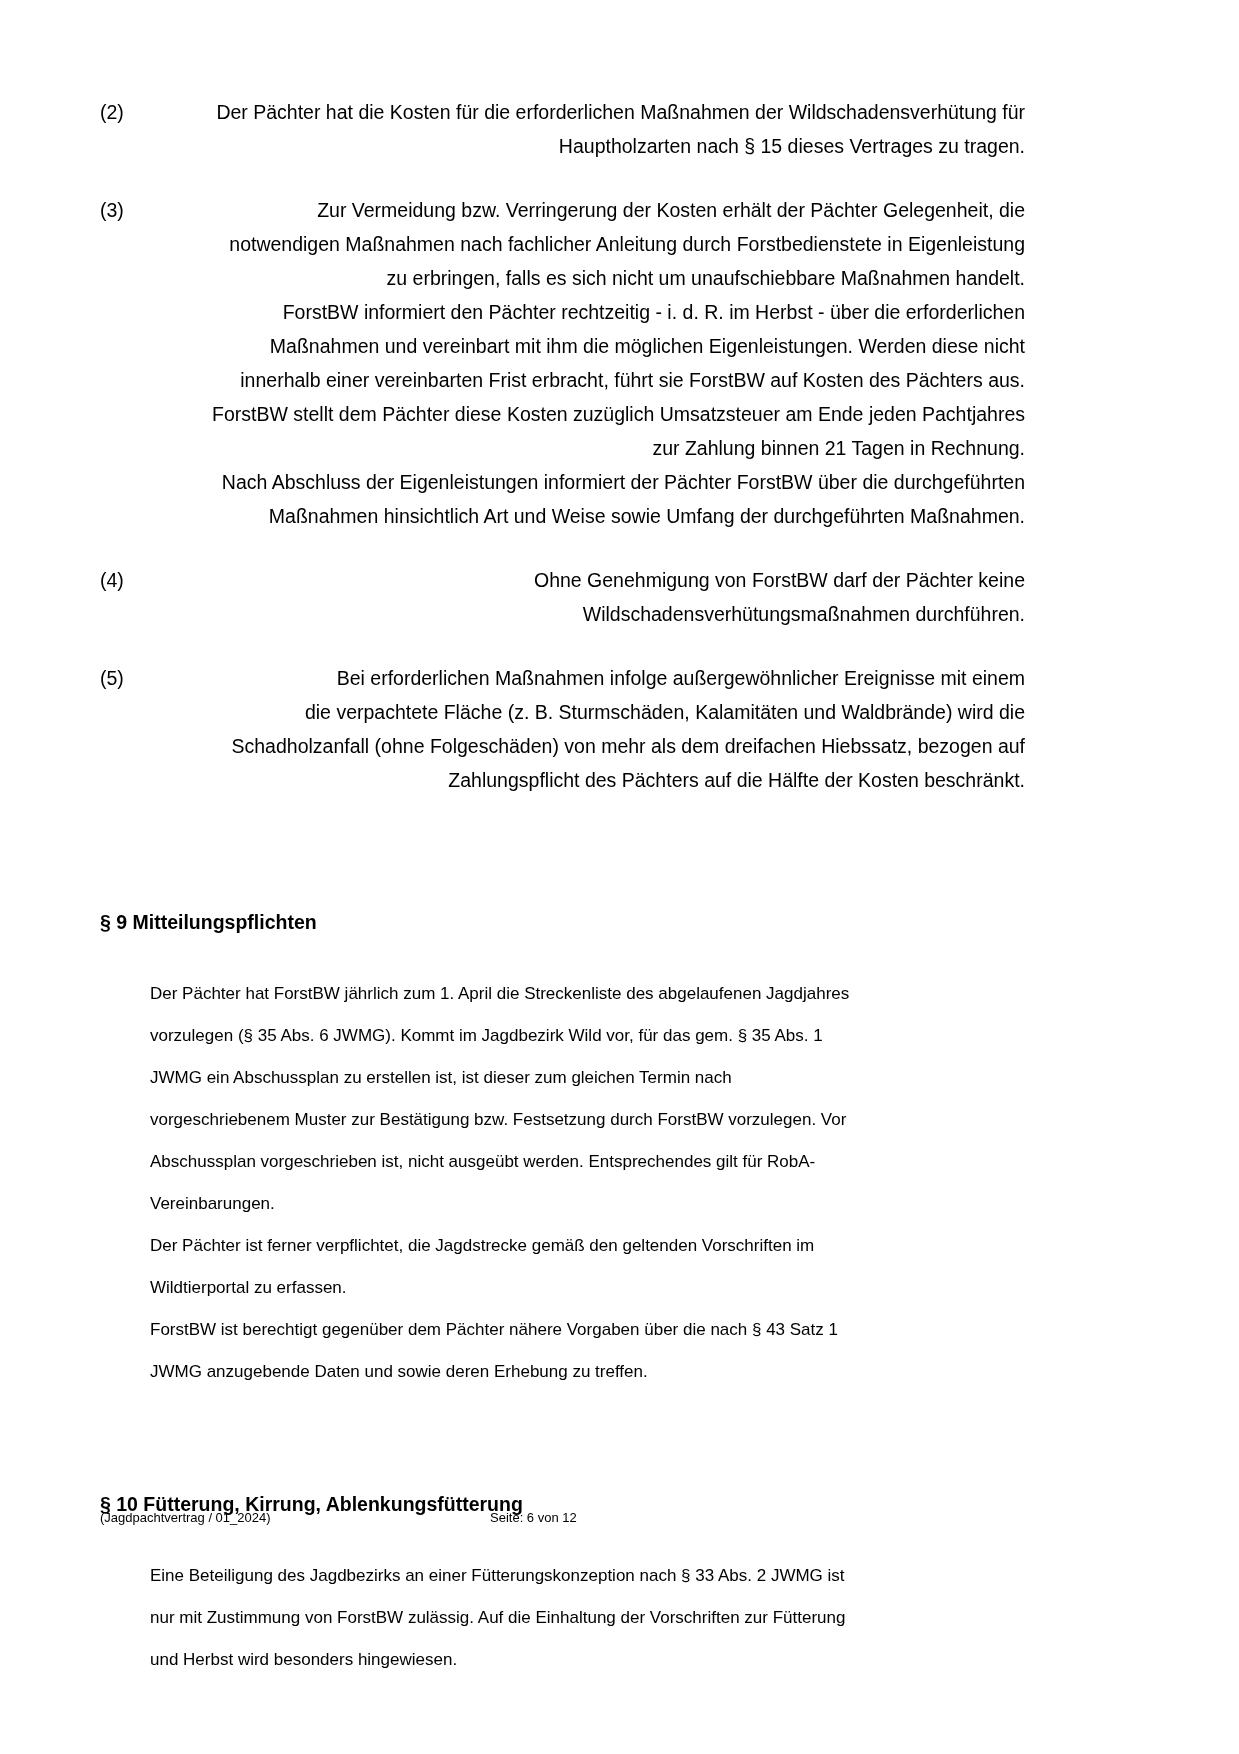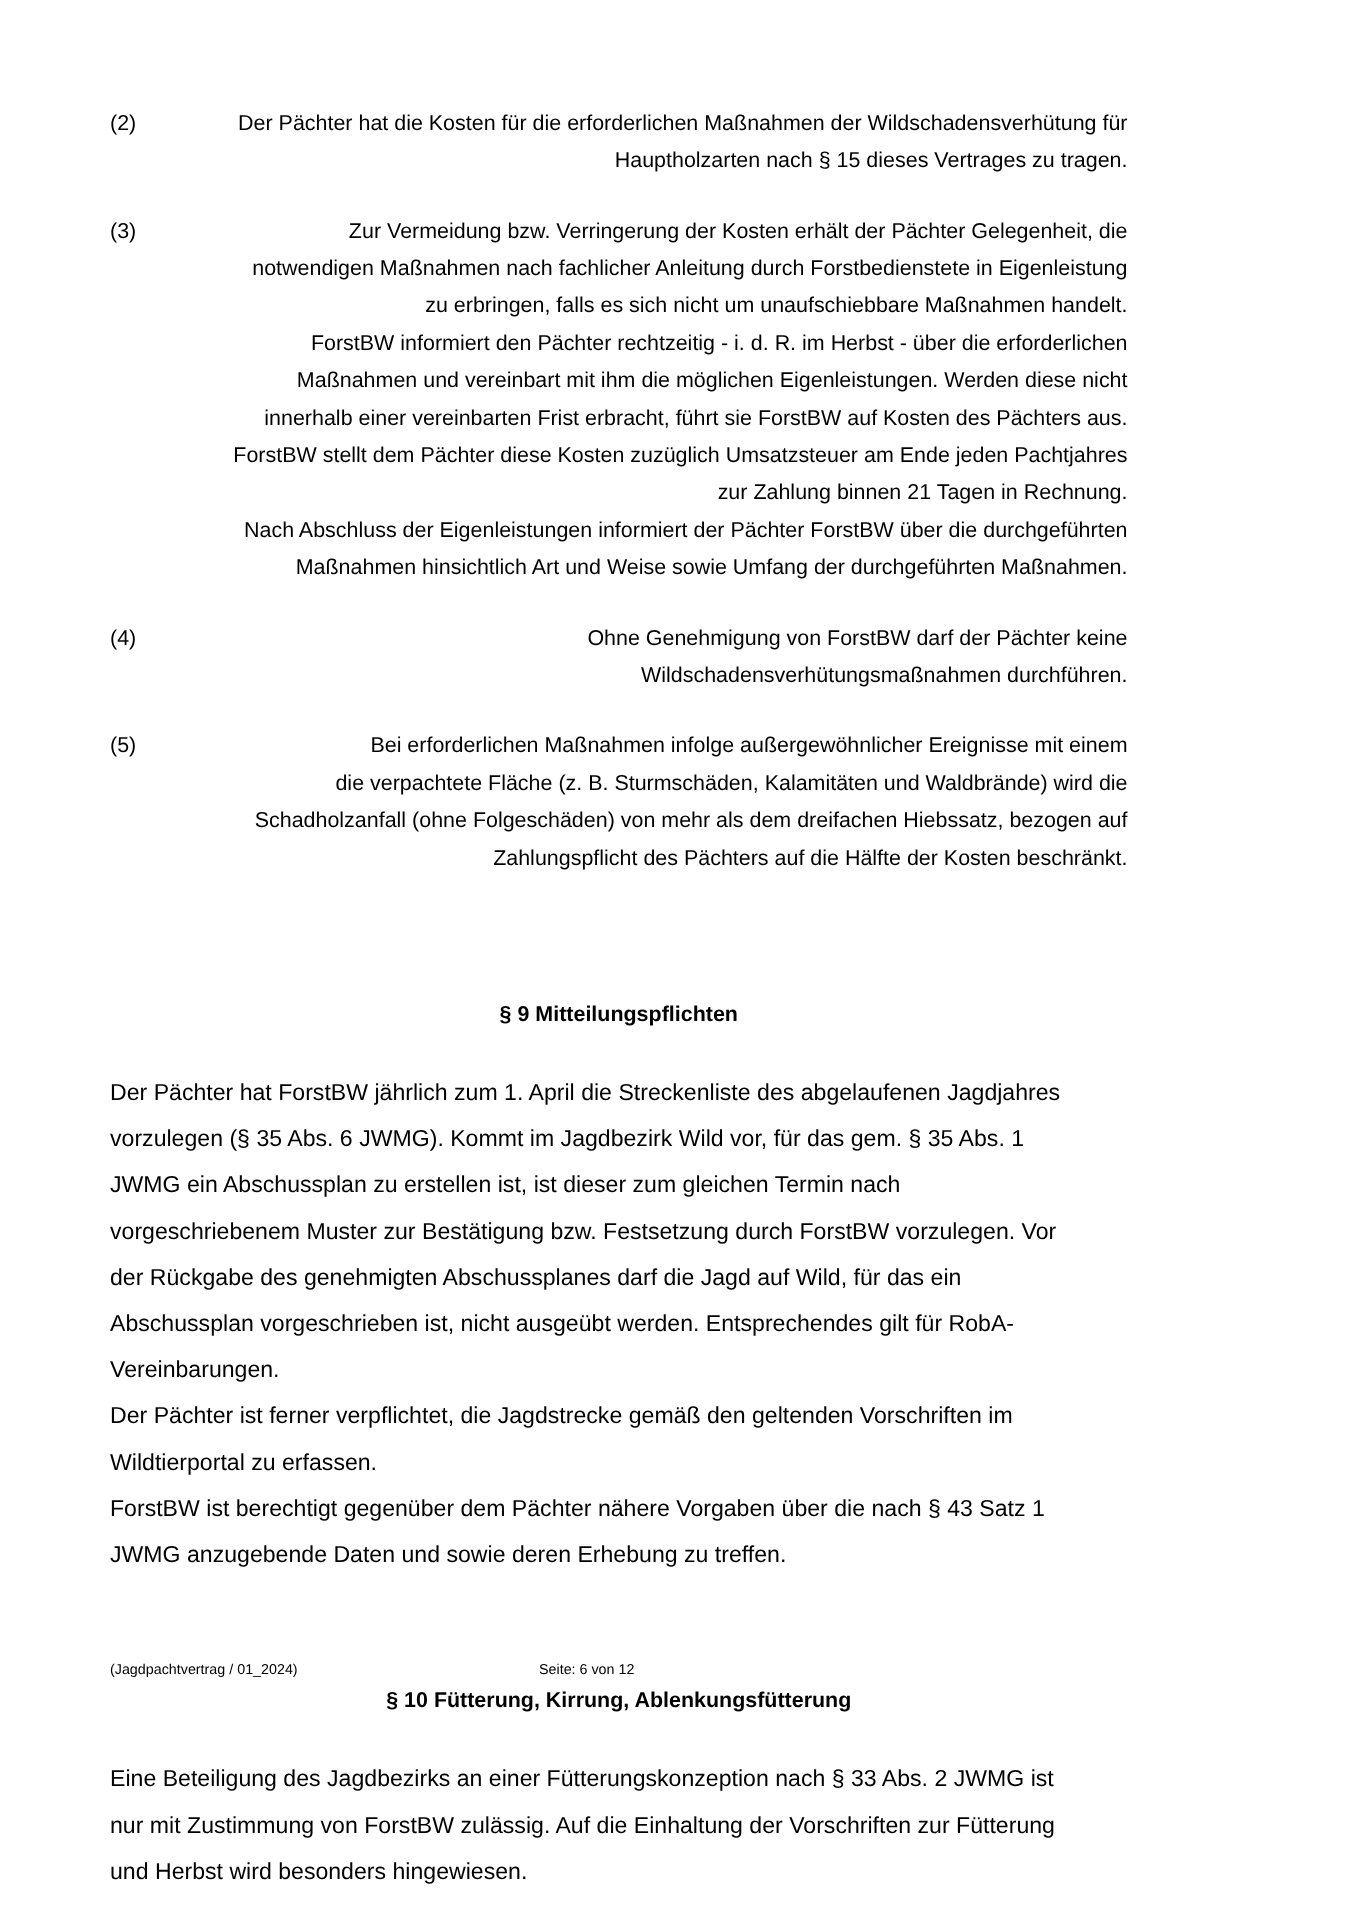--- a/index.html
+++ b/index.html
@@ -43,28 +43,29 @@
     flex: 1 1 auto;
     font-size: 19.5px;
     line-height: 34px;
   }
   .clause-body .line {
     display: block;
     white-space: nowrap;
     text-align: right;
   }
   .section-heading {
-    text-align: center;
+    text-align: left;
     font-weight: bold;
     font-size: 19.5px;
     line-height: 34px;
   }
   .body-para {
-    font-size: 21px;
+    font-size: 17px;
     line-height: 42px;
+    margin-left: 50px;
   }
   .body-para .line {
     display: block;
     white-space: nowrap;
   }
   .spacer-xl { height: 78px; }
   .spacer-md { height: 34px; }
   .spacer-sm { height: 16px; }
   .footer {
     position: absolute;
@@ -138,21 +139,20 @@
 
     <div class="section-heading">§ 9 Mitteilungspflichten</div>
 
     <div class="spacer-md"></div>
 
     <div class="body-para">
       <span class="line">Der Pächter hat ForstBW jährlich zum 1. April die Streckenliste des abgelaufenen Jagdjahres</span>
       <span class="line">vorzulegen (§ 35 Abs. 6 JWMG). Kommt im Jagdbezirk Wild vor, für das gem. § 35 Abs. 1</span>
       <span class="line">JWMG ein Abschussplan zu erstellen ist, ist dieser zum gleichen Termin nach</span>
       <span class="line">vorgeschriebenem Muster zur Bestätigung bzw. Festsetzung durch ForstBW vorzulegen. Vor</span>
-      <span class="line">der Rückgabe des genehmigten Abschussplanes darf die Jagd auf Wild, für das ein</span>
       <span class="line">Abschussplan vorgeschrieben ist, nicht ausgeübt werden. Entsprechendes gilt für RobA-</span>
       <span class="line">Vereinbarungen.</span>
     </div>
 
     <div class="body-para">
       <span class="line">Der Pächter ist ferner verpflichtet, die Jagdstrecke gemäß den geltenden Vorschriften im</span>
       <span class="line">Wildtierportal zu erfassen.</span>
     </div>
 
     <div class="body-para">

